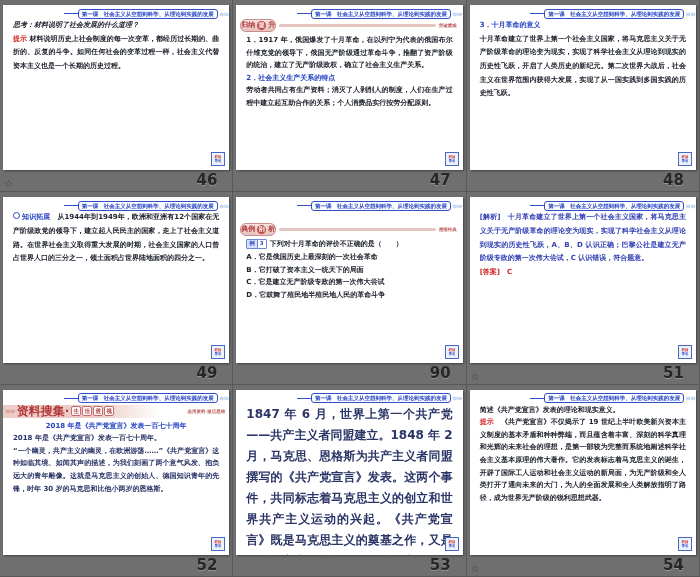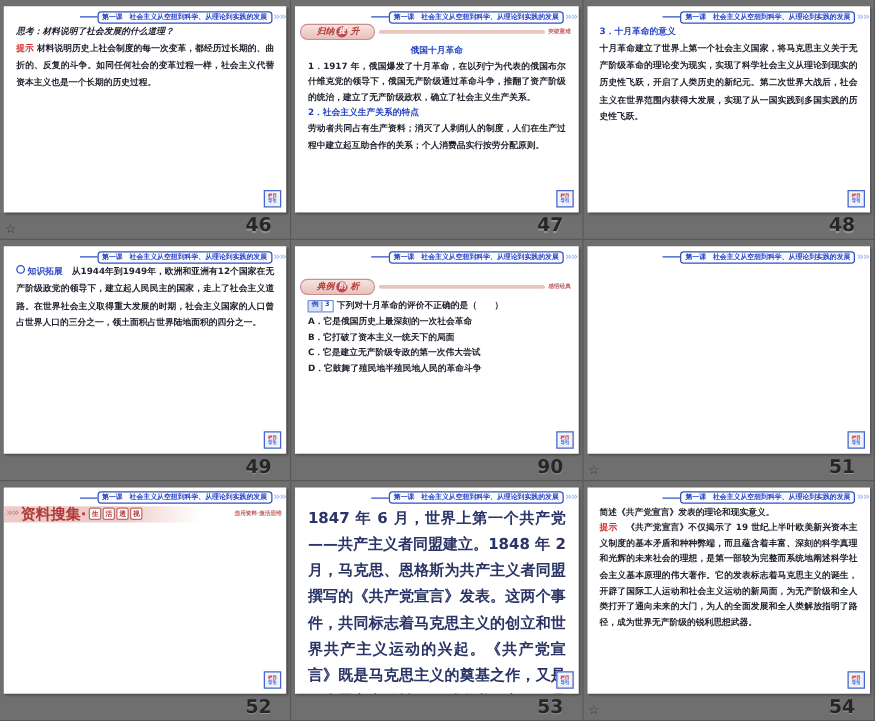--- a/index.html
+++ b/index.html
@@ -16,21 +16,21 @@
   .blue{color:#2443c4;font-weight:700;}
   .red{color:#d22b2b;font-weight:700;}
   .center{text-align:center !important;}
   .navy{color:#2a3466;}
   .ana{color:#3240b4;}
   .tight p{line-height:1.8;}
   .xtight{font-size:12px;}
   .xtight p{line-height:1.76;}
   
   .banner-row{display:flex;align-items:center;height:12px;margin:0 4px 3px 4px;}
-  .banner-pill{background:linear-gradient(#f6e3df,#e7c2bc);border:1px solid #c98f8f;border-radius:6px;padding:1px 12px;font-size:7px;font-weight:700;color:#b23a3a;display:inline-flex;align-items:center;gap:2px;line-height:1;font-style:italic;}
+  .banner-pill{background:linear-gradient(#f6e3df,#e7c2bc);border:1px solid #c98f8f;border-radius:6px;padding:1px 0;font-size:7px;font-weight:700;color:#b23a3a;display:inline-flex;align-items:center;gap:2px;line-height:1;}
   .banner-circle{display:inline-flex;width:9px;height:9px;border-radius:50%;background:#c14848;color:#fff;align-items:center;justify-content:center;font-size:6px;font-weight:700;}
   .banner-line{flex:1;height:3px;background:#e7c6c2;margin:0 3px;border-radius:2px;}
   .banner-tag{font-size:4.5px;color:#c06060;font-weight:700;white-space:nowrap;margin-right:2px;}
   
   .s52-banner{display:flex;align-items:center;height:13px;margin:1px 2px 2px 0;background:linear-gradient(90deg,#edccc8 0%,#edccc8 42%,rgba(237,204,200,0) 70%);padding-left:2px;}
   .s52-chev{color:#cf8d8d;font-size:9px;font-weight:700;letter-spacing:-1px;line-height:1;}
   .s52-label{font-size:12px;font-weight:700;color:#b23a3a;margin:0 1px 0 2px;white-space:nowrap;}
   .s52-box{display:inline-flex;align-items:center;justify-content:center;width:8px;height:8px;border:1px solid #c06a6a;border-radius:2px;background:#fff;color:#b23a3a;font-size:5.5px;font-weight:700;margin-left:1px;}
   .s52-spacer{flex:1;}
   
@@ -81,21 +81,20 @@
       <div class="banner-row">
         <span class="banner-pill">
           <span>归纳</span>
           <span class="banner-circle">提</span>
           <span>升</span>
         </span>
         <span class="banner-line"></span>
         <span class="banner-tag">突破重难</span>
       </div>
       <div class="content tight">
-        <p class="center blue">俄国十月革命</p>
         <p>1．1917 年，俄国爆发了十月革命，在以列宁为代表的俄国布尔什维克党的领导下，俄国无产阶级通过革命斗争，推翻了资产阶级的统治，建立了无产阶级政权，确立了社会主义生产关系。</p>
         <p class="blue">2．社会主义生产关系的特点</p>
         <p>劳动者共同占有生产资料；消灭了人剥削人的制度，人们在生产过程中建立起互助合作的关系；个人消费品实行按劳分配原则。</p>
       </div>
       <div class="nav-chip">
         <span class="t">栏目</span>
         <span class="b">导引</span>
       </div>
     </div>
     <div class="page-num">47</div>
@@ -172,20 +171,24 @@
     <div class="page-num">90</div>
   </div>
 
   <div class="tile">
     <div class="slide">
       <div class="slide-head">
         <span class="head-line"></span>
         <span class="head-box">第一课　社会主义从空想到科学、从理论到实践的发展</span>
         <span class="head-chev">»»</span>
       </div>
+      <div class="content">
+        <p class="mt28 ana"><span style="font-weight:700;">[解析]</span>　<span>十月革命建立了世界上第一个社会主义国家，将马克思主义关于无产阶级革命的理论变为现实，实现了科学社会主义从理论到现实的历史性飞跃，A、B、D 认识正确；巴黎公社是建立无产阶级专政的第一次伟大尝试，C 认识错误，符合题意。</span></p>
+        <p><span class="red">[答案]</span>　<span class="red">C</span></p>
+      </div>
       <div class="nav-chip">
         <span class="t">栏目</span>
         <span class="b">导引</span>
       </div>
     </div>
     <div class="page-num">51</div>
     <div class="tile-star">☆</div>
   </div>
 
   <div class="tile">
@@ -198,20 +201,25 @@
       <div class="s52-banner">
         <span class="s52-chev">»»</span>
         <span class="s52-label">资料搜集·</span>
         <span class="s52-box">生</span>
         <span class="s52-box">活</span>
         <span class="s52-box">透</span>
         <span class="s52-box">视</span>
         <span class="s52-spacer"></span>
         <span class="banner-tag">选用资料·激活思维</span>
       </div>
+      <div class="content tight navy">
+        <p class="center blue">2018 年是《共产党宣言》发表一百七十周年</p>
+        <p>2018 年是《共产党宣言》发表一百七十周年。</p>
+        <p>“一个幽灵，共产主义的幽灵，在欧洲游荡……”《共产党宣言》这种如临其境、如闻其声的描述，为我们刻画了两个意气风发、抱负远大的青年雕像。这就是马克思主义的创始人、德国知识青年的先锋，时年 30 岁的马克思和比他小两岁的恩格斯。</p>
+      </div>
       <div class="nav-chip">
         <span class="t">栏目</span>
         <span class="b">导引</span>
       </div>
     </div>
     <div class="page-num">52</div>
   </div>
 
   <div class="tile">
     <div class="slide">

